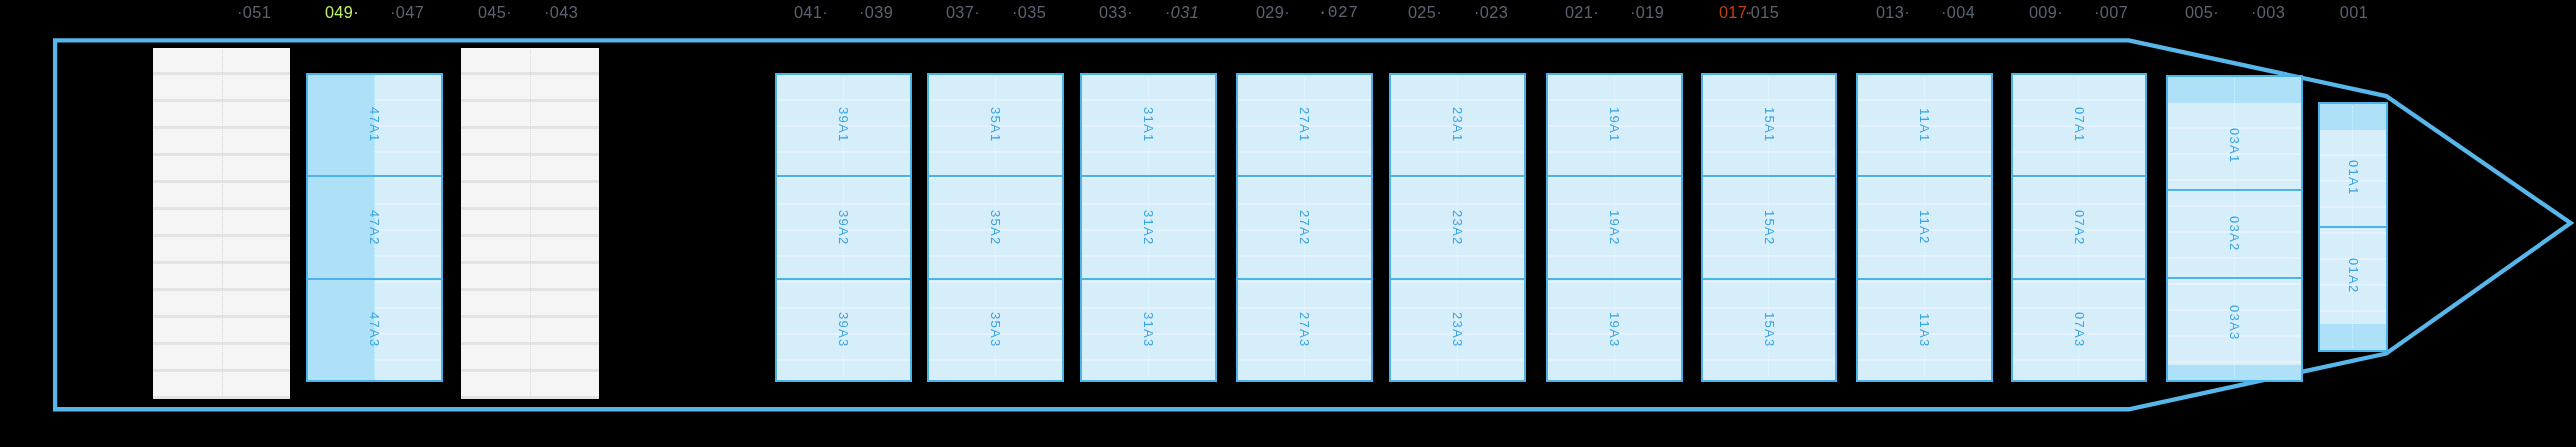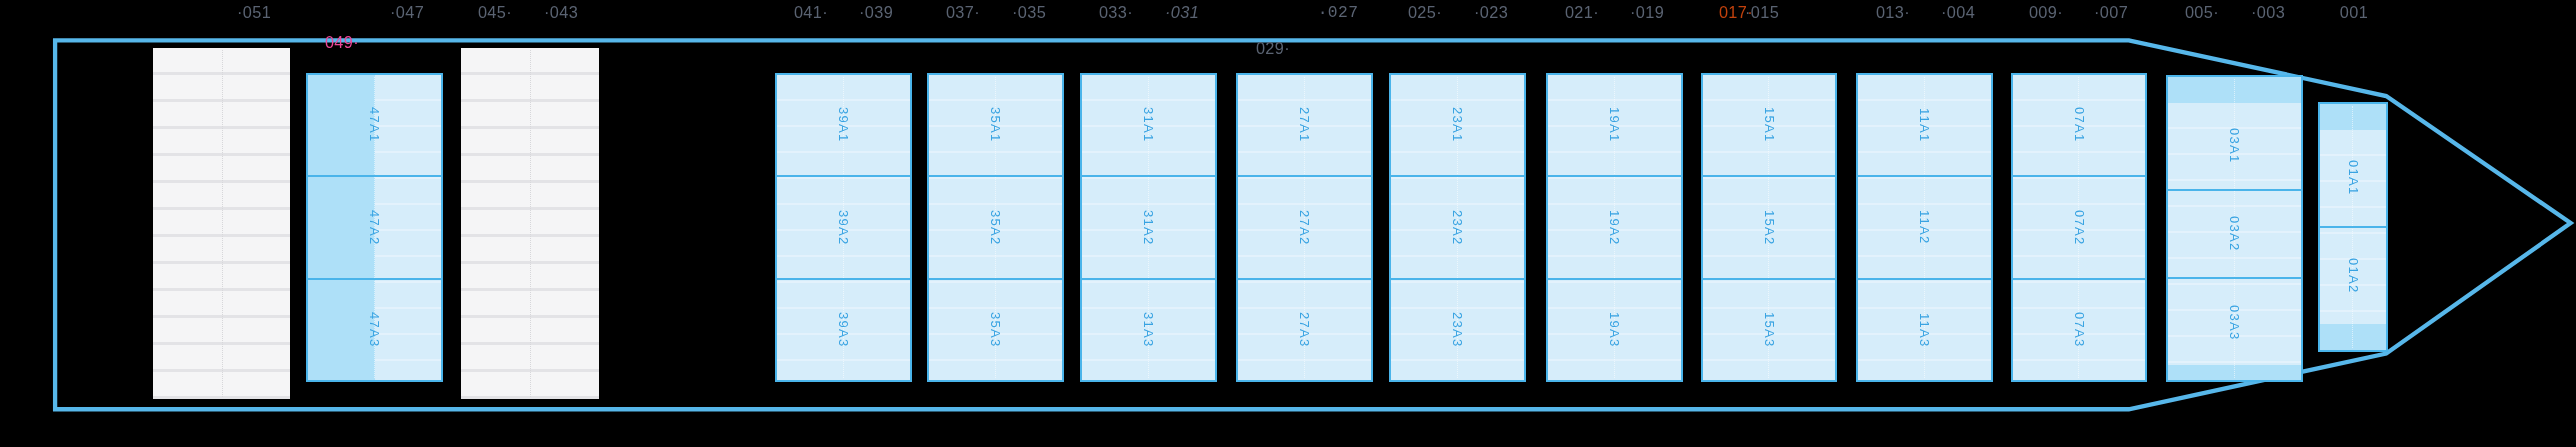--- a/index.html
+++ b/index.html
@@ -35,31 +35,31 @@
 </style>
 </head>
 <body>
 
 <div id="plan">
   <svg id="hull-svg" width="2576" height="447" viewBox="0 0 3000 521">
     <polygon id="hull-poly" fill="none" stroke-linejoin="miter" points="63,47 2480,47 2780,112 2995,260 2780,412 2480,477 63,477" stroke="#57b7ea" stroke-width="5"></polygon>
   </svg>
   <div id="header-row">
       <span class="hdr-label" style="left: 254px; color: rgb(90, 99, 114);">·051</span>
-      <span class="hdr-label" style="left: 342px; color: #ec4899; margin-top: 30px;">049·</span>
+      <span class="hdr-label" style="left: 342px; color: #bef264;">049·</span>
       <span class="hdr-label" style="left: 407px; color: rgb(90, 99, 114);">·047</span>
       <span class="hdr-label" style="left: 495px; color: rgb(90, 99, 114);">045·</span>
       <span class="hdr-label" style="left: 561px; color: rgb(90, 99, 114);">·043</span>
       <span class="hdr-label" style="left: 811px; color: rgb(90, 99, 114);">041·</span>
       <span class="hdr-label" style="left: 876px; color: rgb(90, 99, 114);">·039</span>
       <span class="hdr-label" style="left: 963px; color: rgb(90, 99, 114);">037·</span>
       <span class="hdr-label" style="left: 1029px; color: rgb(90, 99, 114);">·035</span>
       <span class="hdr-label" style="left: 1116px; color: rgb(90, 99, 114);">033·</span>
       <span class="hdr-label" style="left: 1182px; color: rgb(90, 99, 114); font-style: italic;">·031</span>
-      <span class="hdr-label" style="left: 1273px; color: rgb(90, 99, 114); margin-top: 36px;">029·</span>
+      <span class="hdr-label" style="left: 1273px; color: rgb(90, 99, 114);">029·</span>
       <span class="hdr-label" style="left: 1338px; color: rgb(90, 99, 114); font-family: Liberation Mono, monospace;">·027</span>
       <span class="hdr-label" style="left: 1425px; color: rgb(90, 99, 114);">025·</span>
       <span class="hdr-label" style="left: 1491px; color: rgb(90, 99, 114);">·023</span>
       <span class="hdr-label" style="left: 1582px; color: rgb(90, 99, 114);">021·</span>
       <span class="hdr-label" style="left: 1647px; color: rgb(90, 99, 114);">·019</span>
       <span class="hdr-label" style="left: 1736px; color: #c2410c;">017·</span>
       <span class="hdr-label" style="left: 1762px; color: rgb(90, 99, 114);">·015</span>
       <span class="hdr-label" style="left: 1893px; color: rgb(90, 99, 114);">013·</span>
       <span class="hdr-label" style="left: 1958px; color: rgb(90, 99, 114);">·004</span>
       <span class="hdr-label" style="left: 2046px; color: rgb(90, 99, 114);">009·</span>

